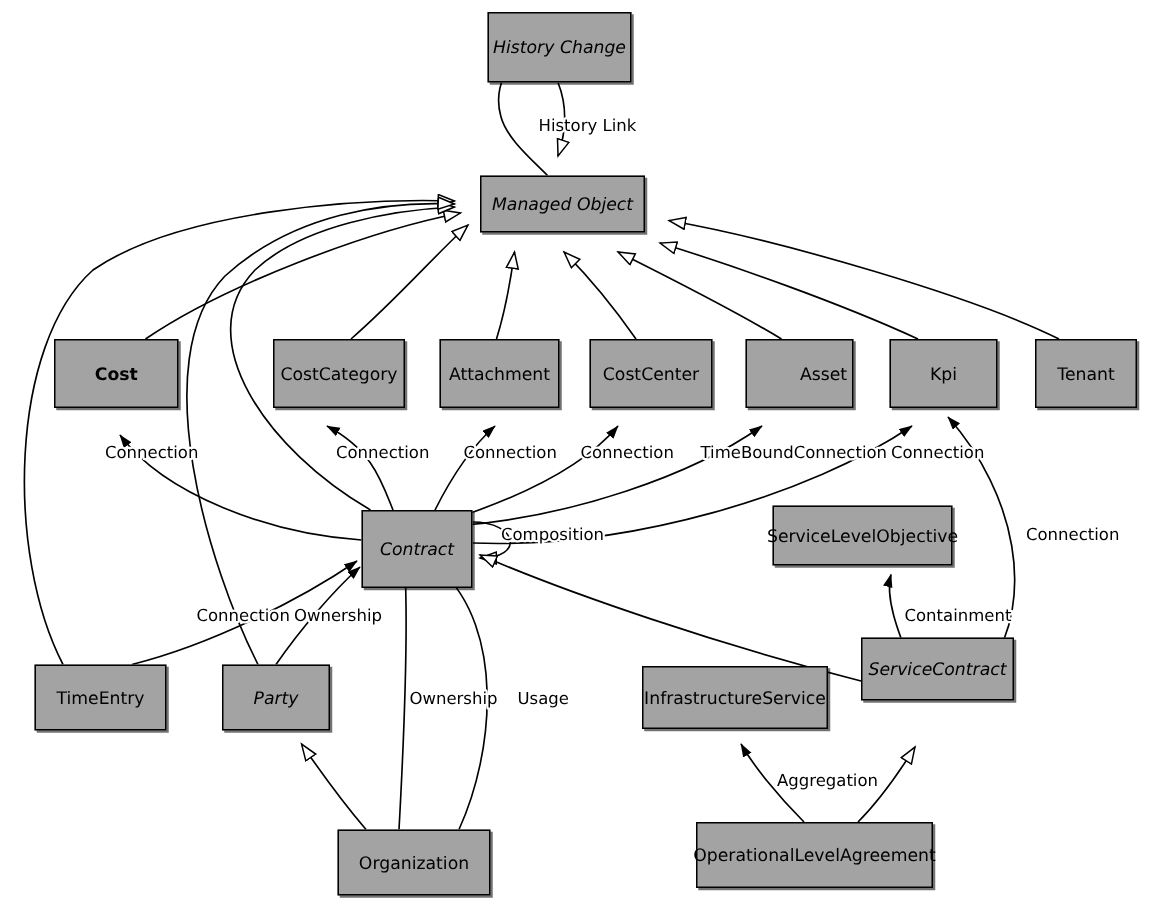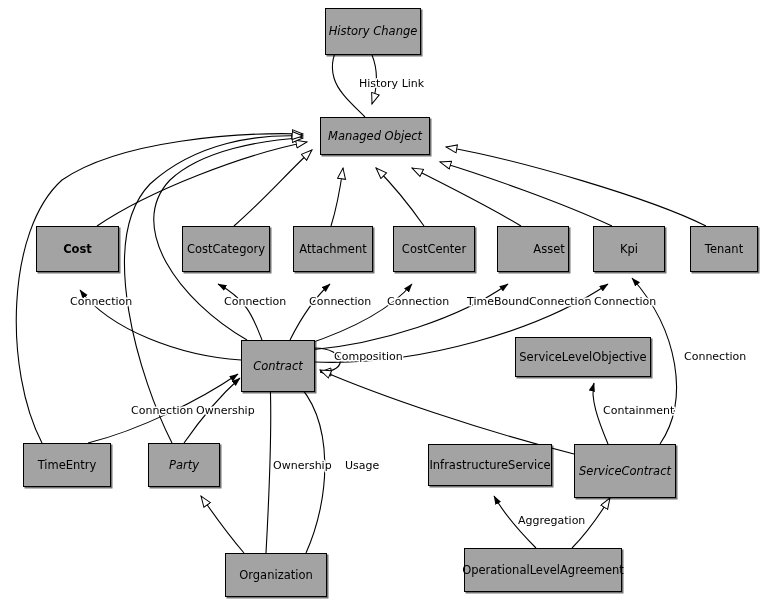--- a/index.html
+++ b/index.html
@@ -155,33 +155,33 @@
       </div>
       <div class="node" style="left: 593px; top: 226px; width: 72px; height: 46px;">
         <span class="node-label">Kpi</span>
       </div>
       <div class="node" style="left: 690px; top: 226px; width: 68px; height: 46px;">
         <span class="node-label">Tenant</span>
       </div>
       <div class="node abstract" style="left: 241px; top: 340px; width: 74px; height: 52px;">
         <span class="node-label">Contract</span>
       </div>
-      <div class="node" style="left: 515px; top: 337px; width: 136px; height: 40px;">
+      <div class="node" style="left: 515px; top: 337px; width: 120px; height: 40px;">
         <span class="node-label">ServiceLevelObjective</span>
       </div>
       <div class="node" style="left: 23px; top: 443px; width: 88px; height: 44px;">
         <span class="node-label">TimeEntry</span>
       </div>
       <div class="node abstract" style="left: 148px; top: 443px; width: 72px; height: 44px;">
         <span class="node-label">Party</span>
       </div>
       <div class="node" style="left: 428px; top: 444px; width: 124px; height: 42px;">
         <span class="node-label">InfrastructureService</span>
       </div>
-      <div class="node abstract" style="left: 574px; top: 444px; width: 102px; height: 54px;">
+      <div class="node abstract" style="left: 574px; top: 425px; width: 102px; height: 42px;">
         <span class="node-label">ServiceContract</span>
       </div>
       <div class="node" style="left: 225px; top: 553px; width: 102px; height: 44px;">
         <span class="node-label">Organization</span>
       </div>
       <div class="node highlight" style="left: 464px; top: 548px; width: 158px; height: 44px;">
         <span class="node-label">OperationalLevelAgreement</span>
       </div>
     </div>
 

